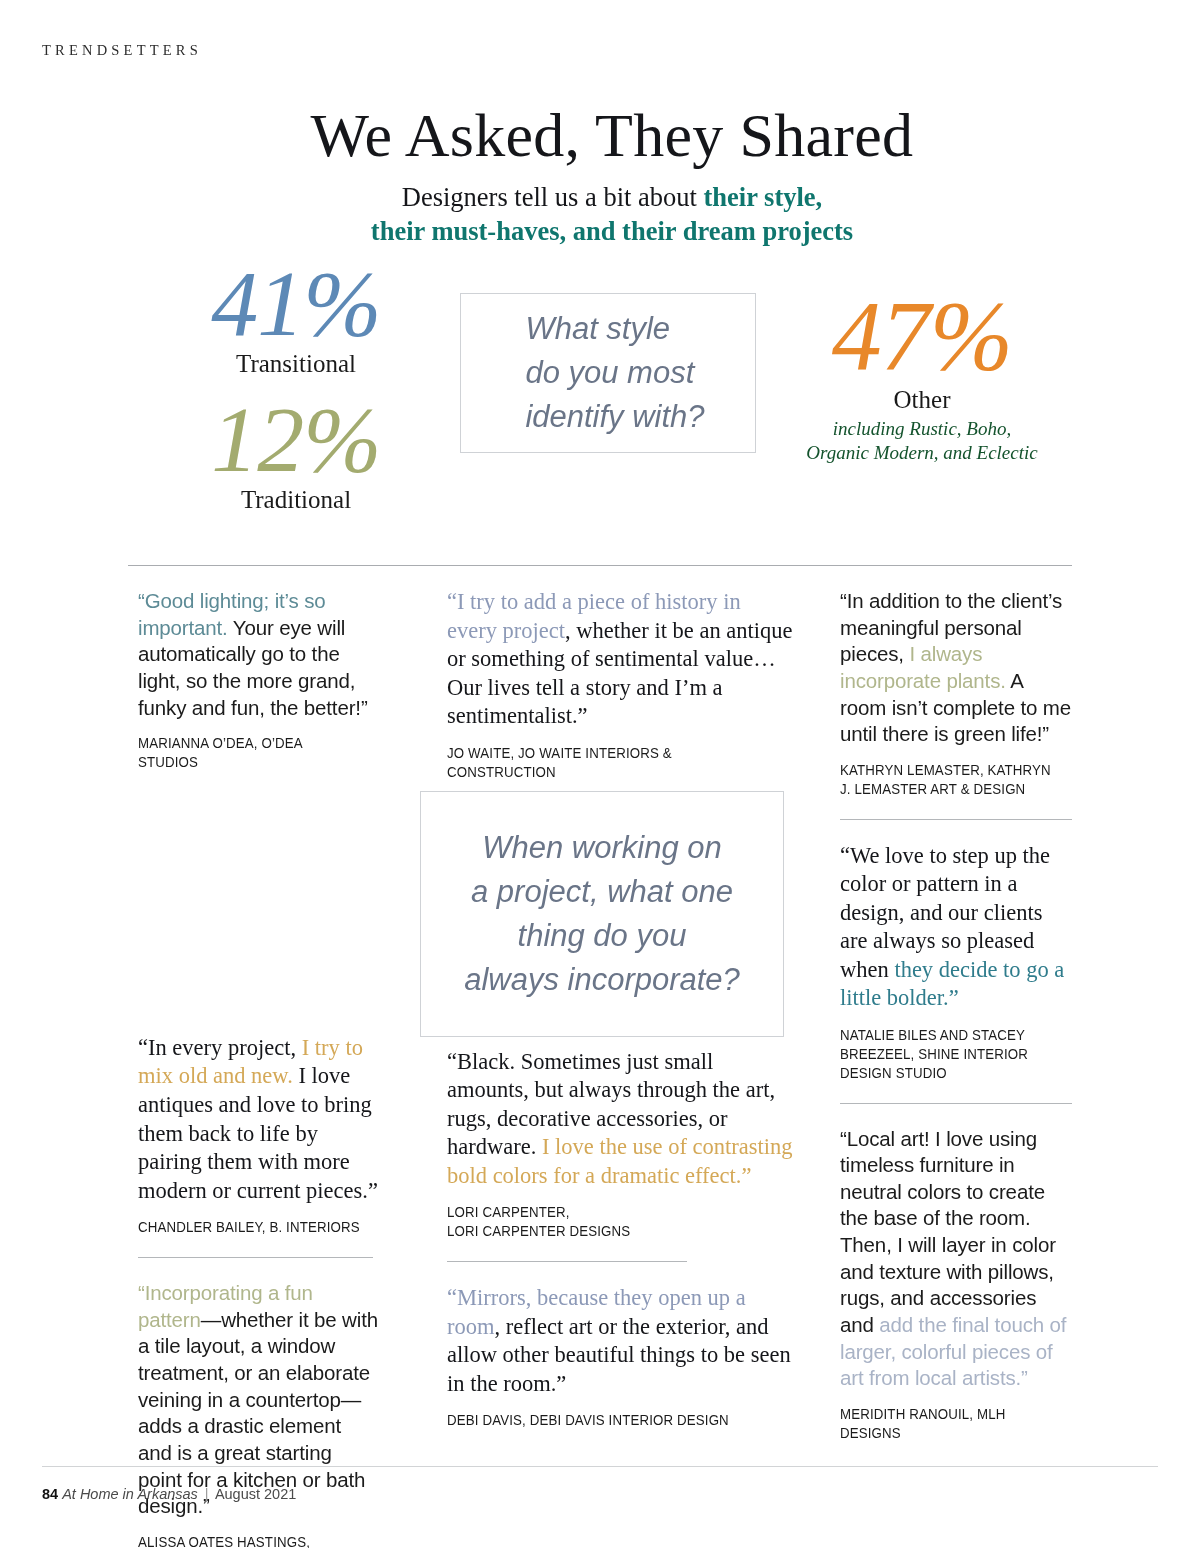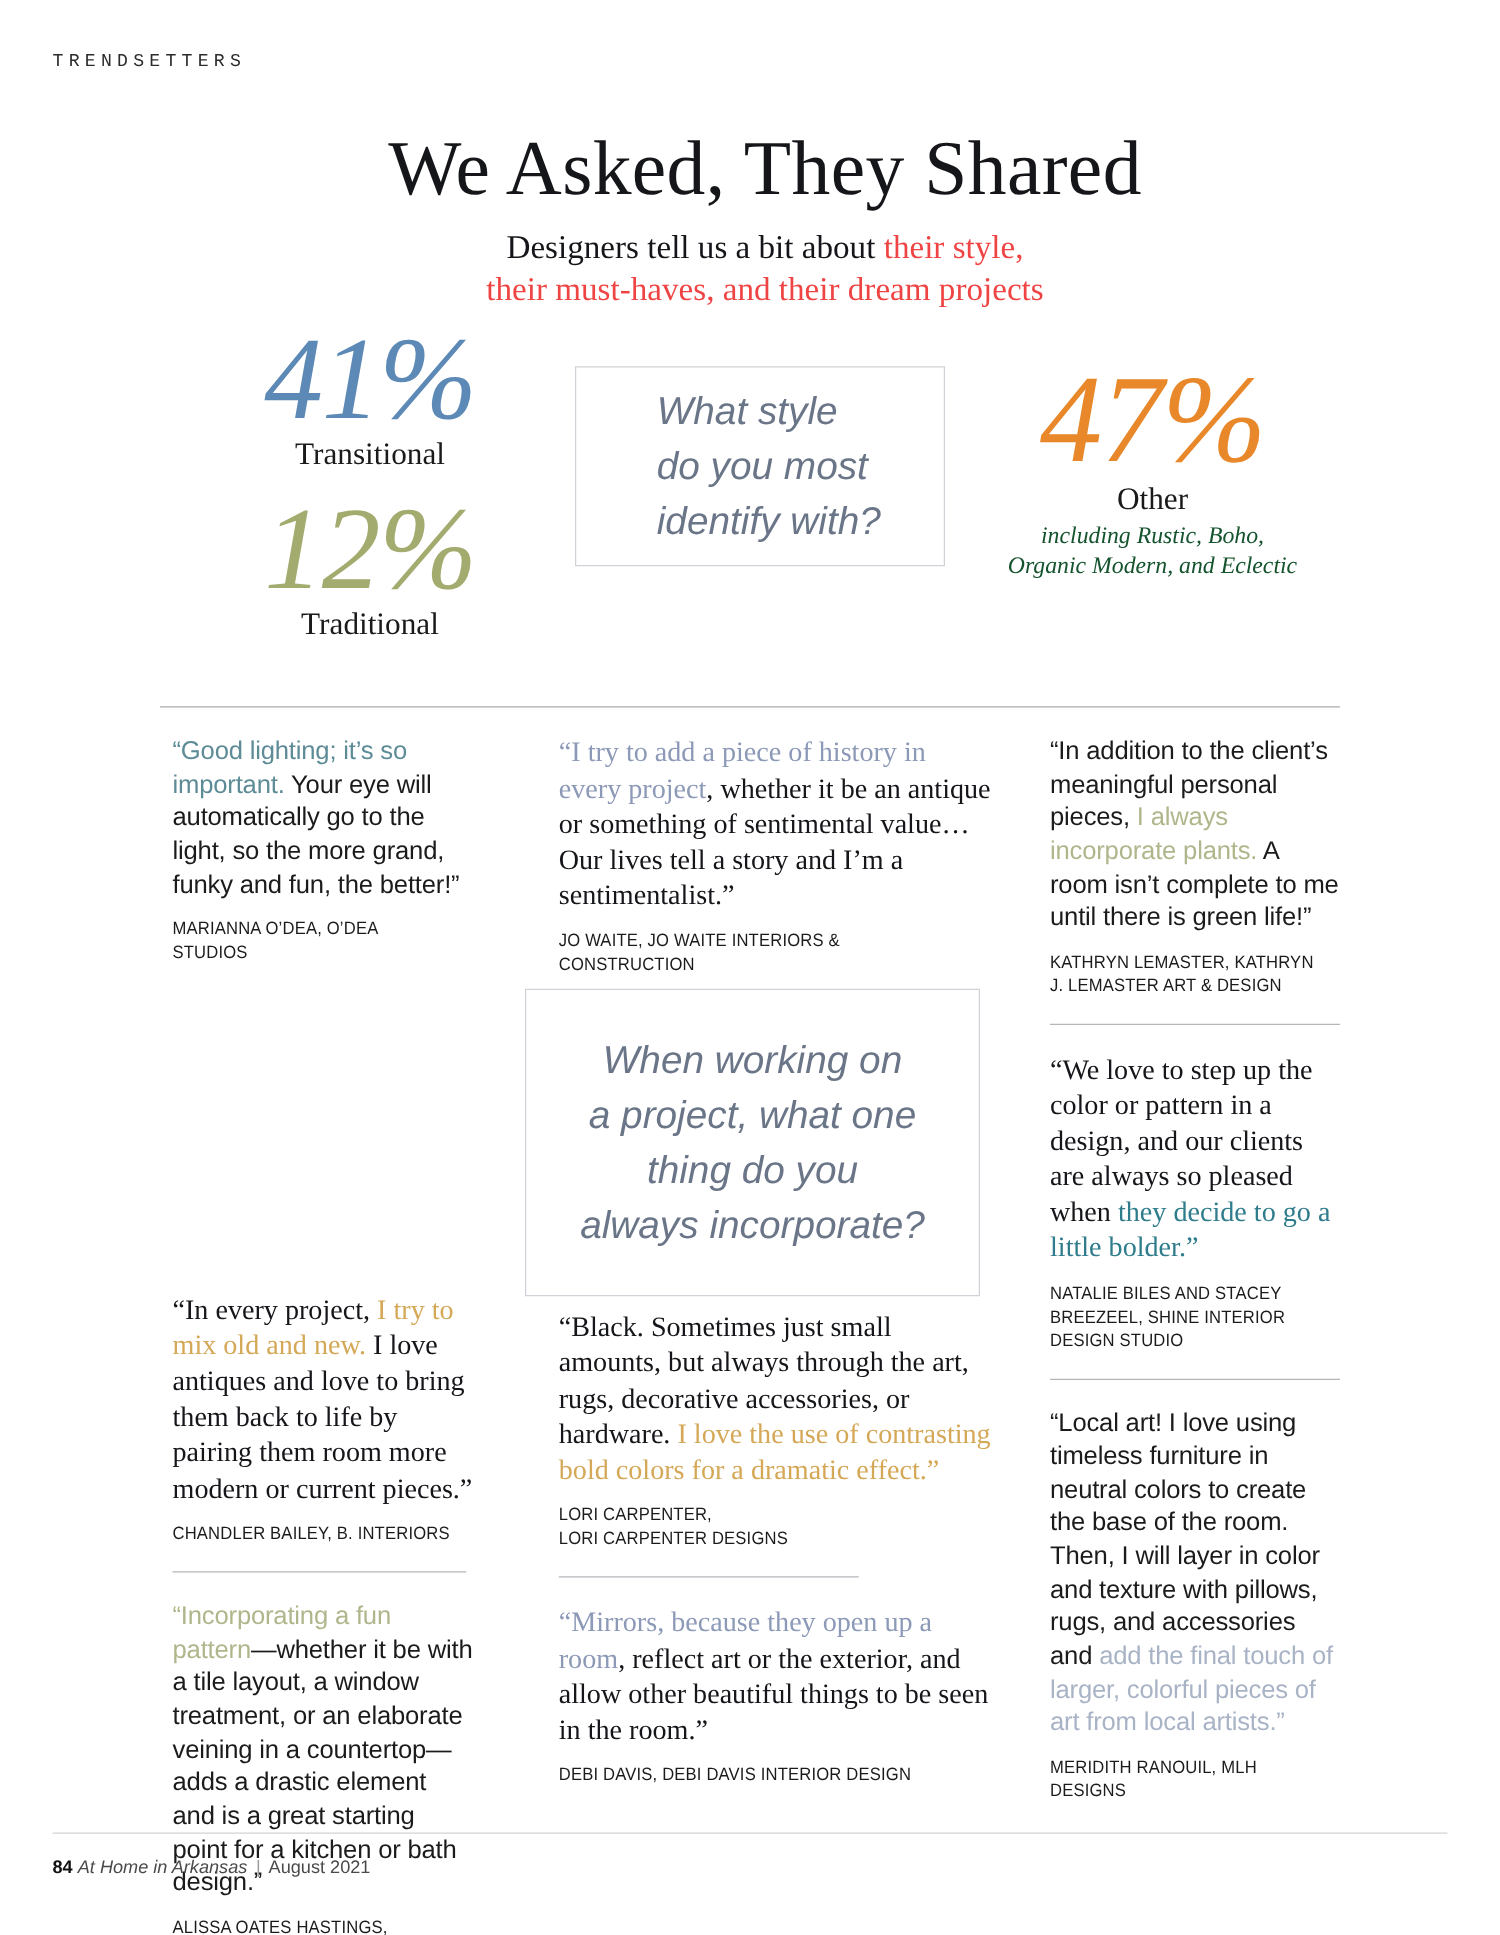--- a/index.html
+++ b/index.html
@@ -8,37 +8,37 @@
     background:#ffffff;
     font-family:"Liberation Sans", sans-serif;
     position:relative;
     overflow:hidden;
     -webkit-font-smoothing:antialiased;
   }
 
   
   .kicker{
     position:absolute; left:42px; top:42px;
-    font-family:Liberation Mono, monospace;
+    font-family:Liberation Serif, serif;
     font-size:14.5px; letter-spacing:4.2px; color:#2c2c2c;
     font-weight:400;
   }
 
   .masthead{ position:absolute; left:0; top:104px; width:1200px; text-align:center;padding-left:12px; }
   .title{
     font-family:"Liberation Serif", serif;
     font-size:62px; line-height:1.0; color:#15161a;
     letter-spacing:0.3px; font-weight:400;
   }
   .subtitle{
     font-family:"Liberation Serif", serif;
     font-size:26.5px; line-height:1.30; color:#15161a;
     margin-top:14px; font-weight:400;
   }
-  .sub-accent{ color:#ef4444; }
+  .sub-accent{ color:#0f766e;font-weight:bold; }
 
   
   .stats{ position:absolute; left:0; top:258px; width:1200px; height:290px; }
 
   .stat-left{ position:absolute; left:160px; top:0; width:272px; text-align:center; }
   .stat-right{ position:absolute; left:772px; top:30px; width:300px; text-align:center; }
 
   .pct{
     font-family:"Liberation Serif", serif;
     font-style:italic; font-weight:400;
@@ -182,21 +182,21 @@
 <div class="main-rule"></div>
 
 <div class="cols">
   <div class="col" id="col-1">
       <div class="quote">
         <div class="q-sans"><span class="hl-teal">“Good lighting; it’s so important.</span><span> Your eye will automatically go to the light, so the more grand, funky and fun, the better!”</span></div>
         <div class="attrib">MARIANNA O’DEA, O’DEA STUDIOS</div>
       </div>
       <div class="spacer-box1"></div>
       <div class="quote">
-        <div class="q-serif"><span>“In every project, </span><span class="hl-gold">I try to mix old and new.</span><span> I love antiques and love to bring them back to life by pairing them room more modern or current pieces.”</span></div>
+        <div class="q-serif"><span>“In every project, </span><span class="hl-gold">I try to mix old and new.</span><span> I love antiques and love to bring them back to life by pairing them with more modern or current pieces.”</span></div>
         <div class="attrib">CHANDLER BAILEY, B. INTERIORS</div>
       </div>
       <div class="divider div-c1"></div>
       <div class="quote">
         <div class="q-sans"><span class="hl-sage">“Incorporating a fun pattern</span><span>—whether it be with a tile layout, a window treatment, or an elaborate veining in a countertop—adds a drastic element and is a great starting point for a kitchen or bath design.”</span></div>
         <div class="attrib">ALISSA OATES HASTINGS,<br>RESTRUCTURE DESIGN &amp; REMODEL</div>
       </div>
     </div>
   <div class="col" id="col-3">
       <div class="quote">

